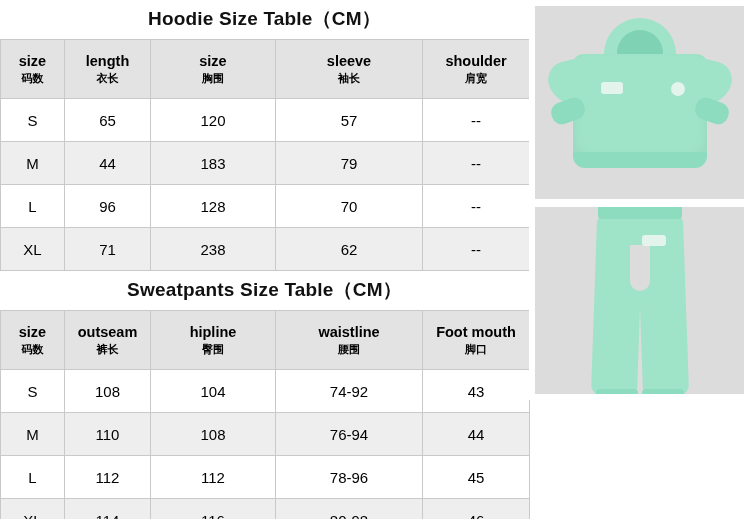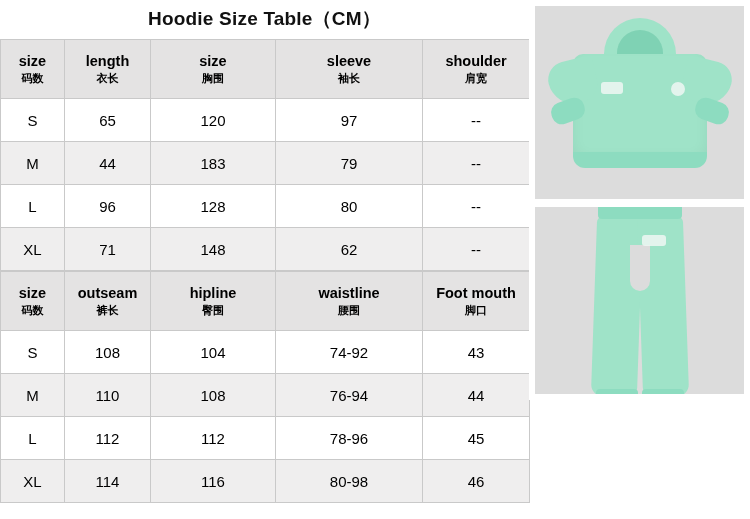--- a/index.html
+++ b/index.html
@@ -329,51 +329,52 @@
               <span>shoulder</span>
               <span class="cn">肩宽</span>
             </th>
           </tr>
         </thead>
         <tbody>
           <tr>
             <td class="sizecell">S</td>
             <td>65</td>
             <td>120</td>
-            <td>97</td>
+            <td>57</td>
             <td>--</td>
           </tr>
           <tr class="alt">
             <td class="sizecell">M</td>
             <td>44</td>
             <td>183</td>
             <td>79</td>
             <td>--</td>
           </tr>
           <tr>
             <td class="sizecell">L</td>
             <td>96</td>
             <td>128</td>
-            <td>80</td>
+            <td>70</td>
             <td>--</td>
           </tr>
           <tr class="alt">
             <td class="sizecell">XL</td>
             <td>71</td>
-            <td>148</td>
+            <td>238</td>
             <td>62</td>
             <td>--</td>
           </tr>
         </tbody>
       </table>
     </div>
 
     <div class="gap-row"></div>
 
     <div class="table-block">
+      <div class="table-title">Sweatpants Size Table（CM）</div>
       <table class="size-table">
         <colgroup>
           <col class="c0">
             <col class="c1">
             <col class="c2">
             <col class="c3">
             <col class="c4">
         </colgroup>
         <thead>
           <tr>

